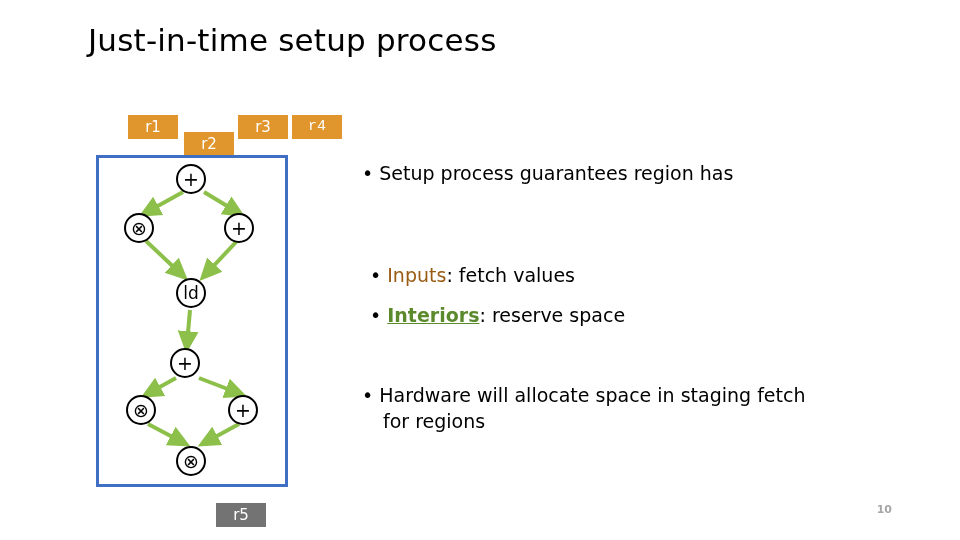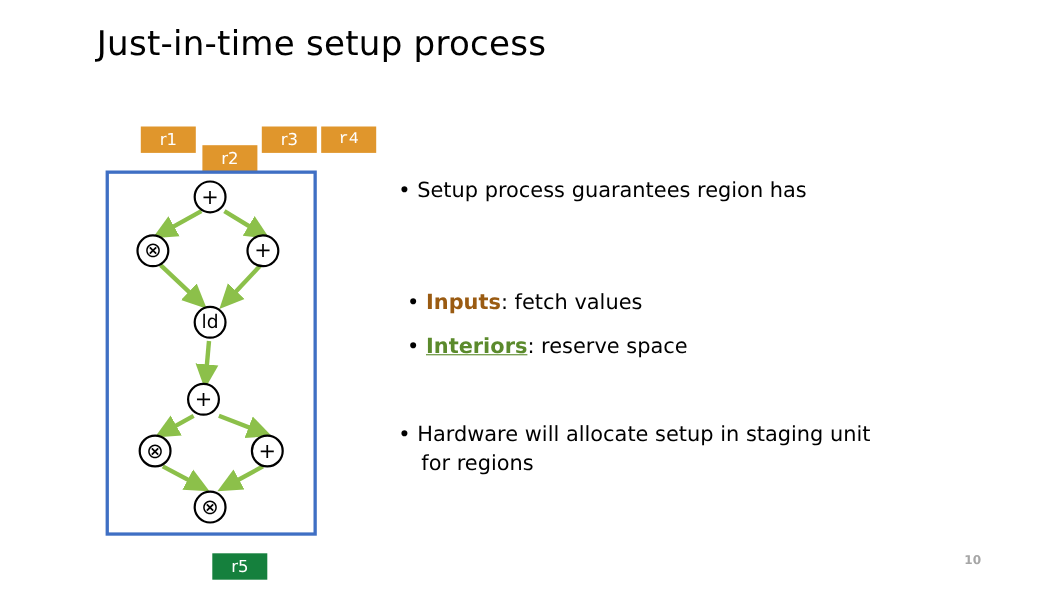--- a/index.html
+++ b/index.html
@@ -39,22 +39,22 @@
     line-height: 24px;
     height: 24px;
     width: 50px;
     margin-left: 32px;
   }
   .rtag.r1 { left: 96px;  top: 115px; }
   .rtag.r2 { left: 152px; top: 132px; }
   .rtag.r3 { left: 206px; top: 115px; }
   .rtag.r4 { left: 260px; top: 115px; font-family: Liberation Mono, monospace; }
   .rtag.r5 {
-    left: 161px; top: 503px; width: 50px;
-    background: #15803d;
+    left: 184px; top: 503px; width: 50px;
+    background: #737373;
   }
 
   
   .regionbox {
     position: absolute;
     left: 96px;
     top: 155px;
     width: 192px;
     height: 332px;
     border: 3px solid #3f6fc4;
@@ -108,21 +108,21 @@
     font-size: 19px;
     color: #000000;
     line-height: 26px;
   }
   .b1 { left: 0;   top: 0;   width: 530px; margin-top: 16px; }
   .b2 { left: 8px; top: 118px; }
   .b3 { left: 8px; top: 158px; }
   .b4 { left: 0;   top: 238px; width: 540px; }
   .dot { }
   .ind { padding-left: 21px; display: block; }
-  .kw-inputs { color: #9a5b12; font-weight: bold; }
+  .kw-inputs { color: #9a5b12; font-weight: normal; }
   .kw-interiors { color: #5b8a2c; font-weight: bold; text-decoration: underline; }
 
   .pagenum {
     position: absolute;
     right: 68px;
     bottom: 24px;
     font-size: 11px;
     color: #a6a6a6;
     font-weight: bold;
   }
@@ -194,21 +194,21 @@
       <span class="kw-inputs">Inputs</span><span>: fetch values</span>
     </div>
 
     <div class="bullet b3">
       <span class="dot">•</span>
       <span class="kw-interiors">Interiors</span><span>: reserve space</span>
     </div>
 
     <div class="bullet b4">
       <span class="dot">•</span>
-      <span>Hardware will allocate setup in staging unit</span>
+      <span>Hardware will allocate space in staging fetch</span>
       <span class="ind">for regions</span>
     </div>
 
   </div>
 
   <div class="pagenum">10</div>
 
 </div>
 
 </body></html>

